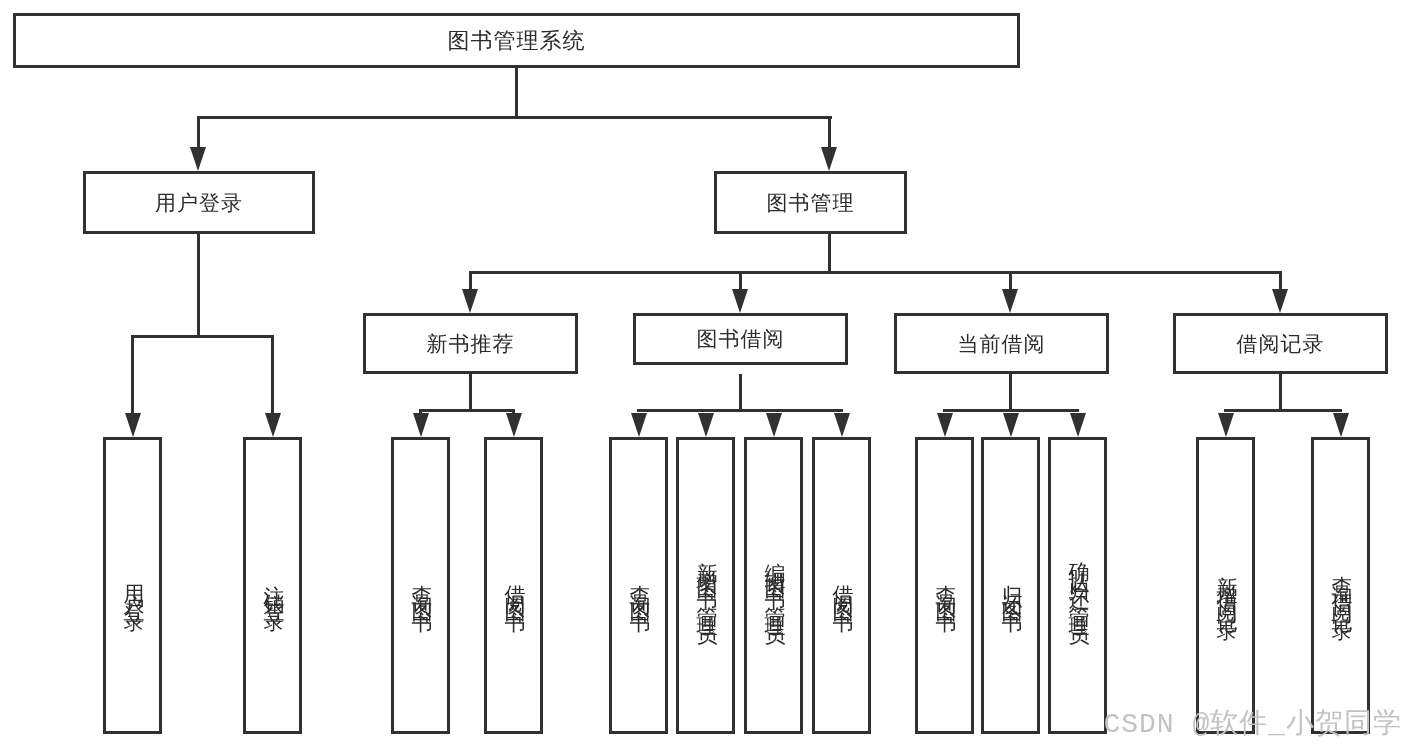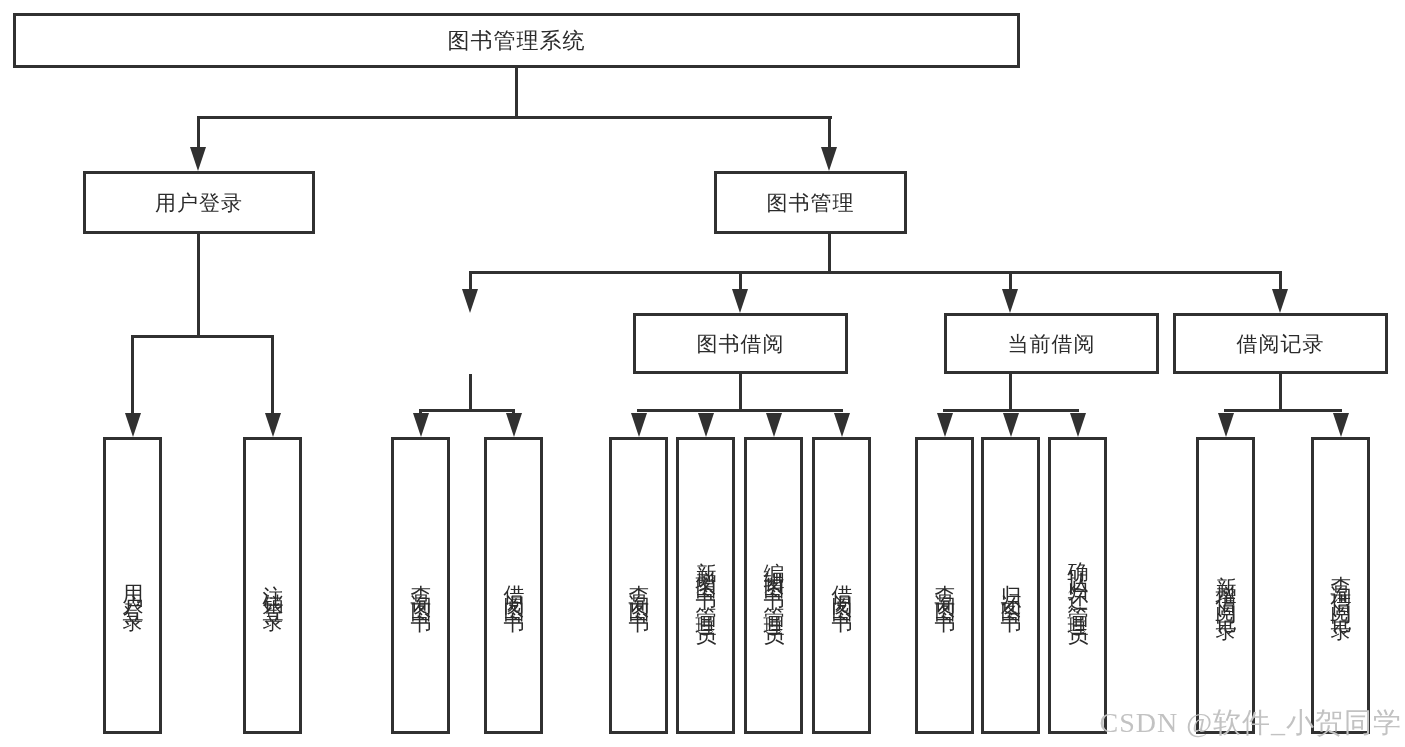--- a/index.html
+++ b/index.html
@@ -4,21 +4,21 @@
 <style>
   :root{
     --line:#313131;
     --text:#2b2b2b;
     --wm:#c2c2c2;
     --bg:#ffffff;
   }
   html,body{margin:0;padding:0;background:var(--bg);}
   #canvas{
     position:relative;width:1405px;height:747px;background:var(--bg);
-    font-family:Liberation Serif, serif;color:var(--text);
+    font-family:Liberation Mono, monospace;color:var(--text);
     overflow:hidden;
   }
   .box{
     position:absolute;box-sizing:border-box;border:3px solid var(--line);
     background:#fff;display:flex;align-items:center;justify-content:center;
     z-index:2;
   }
   .box .lbl{font-size:21px;color:var(--text);white-space:nowrap;}
   .root .lbl{font-size:22px;letter-spacing:1px;}
   .h .lbl{letter-spacing:1px;}
@@ -73,24 +73,27 @@
   <i class="hl" style="left:469px;top:271px;width:813px"></i>
   <i class="vl" style="left:469px;top:271px;height:22px"></i>
   <i class="vl" style="left:739px;top:271px;height:22px"></i>
   <i class="vl" style="left:1009px;top:271px;height:22px"></i>
   <i class="vl" style="left:1279px;top:271px;height:22px"></i>
   <i class="arr" style="left:462px;top:289px"></i>
   <i class="arr" style="left:732px;top:289px"></i>
   <i class="arr" style="left:1002px;top:289px"></i>
   <i class="arr" style="left:1272px;top:289px"></i>
 
-  <div class="box h" style="left:633px;top:313px;width:215px;height:61px">
+  <div class="box h" style="left:363px;top:313px;width:215px;height:61px">
+    <span class="lbl">新书推荐</span>
+  </div>
+  <div class="box h" style="left:633px;top:313px;width:215px;height:52px">
     <span class="lbl">图书借阅</span>
   </div>
-  <div class="box h" style="left:944px;top:313px;width:215px;height:61px">
+  <div class="box h" style="left:894px;top:313px;width:215px;height:61px">
     <span class="lbl">当前借阅</span>
   </div>
   <div class="box h" style="left:1173px;top:313px;width:215px;height:61px">
     <span class="lbl">借阅记录</span>
   </div>
 
   <i class="vl" style="left:469px;top:374px;height:37px"></i>
   <i class="hl" style="left:419px;top:409px;width:96px"></i>
   <i class="vl" style="left:419px;top:409px;height:6px"></i>
   <i class="vl" style="left:512px;top:409px;height:6px"></i>

